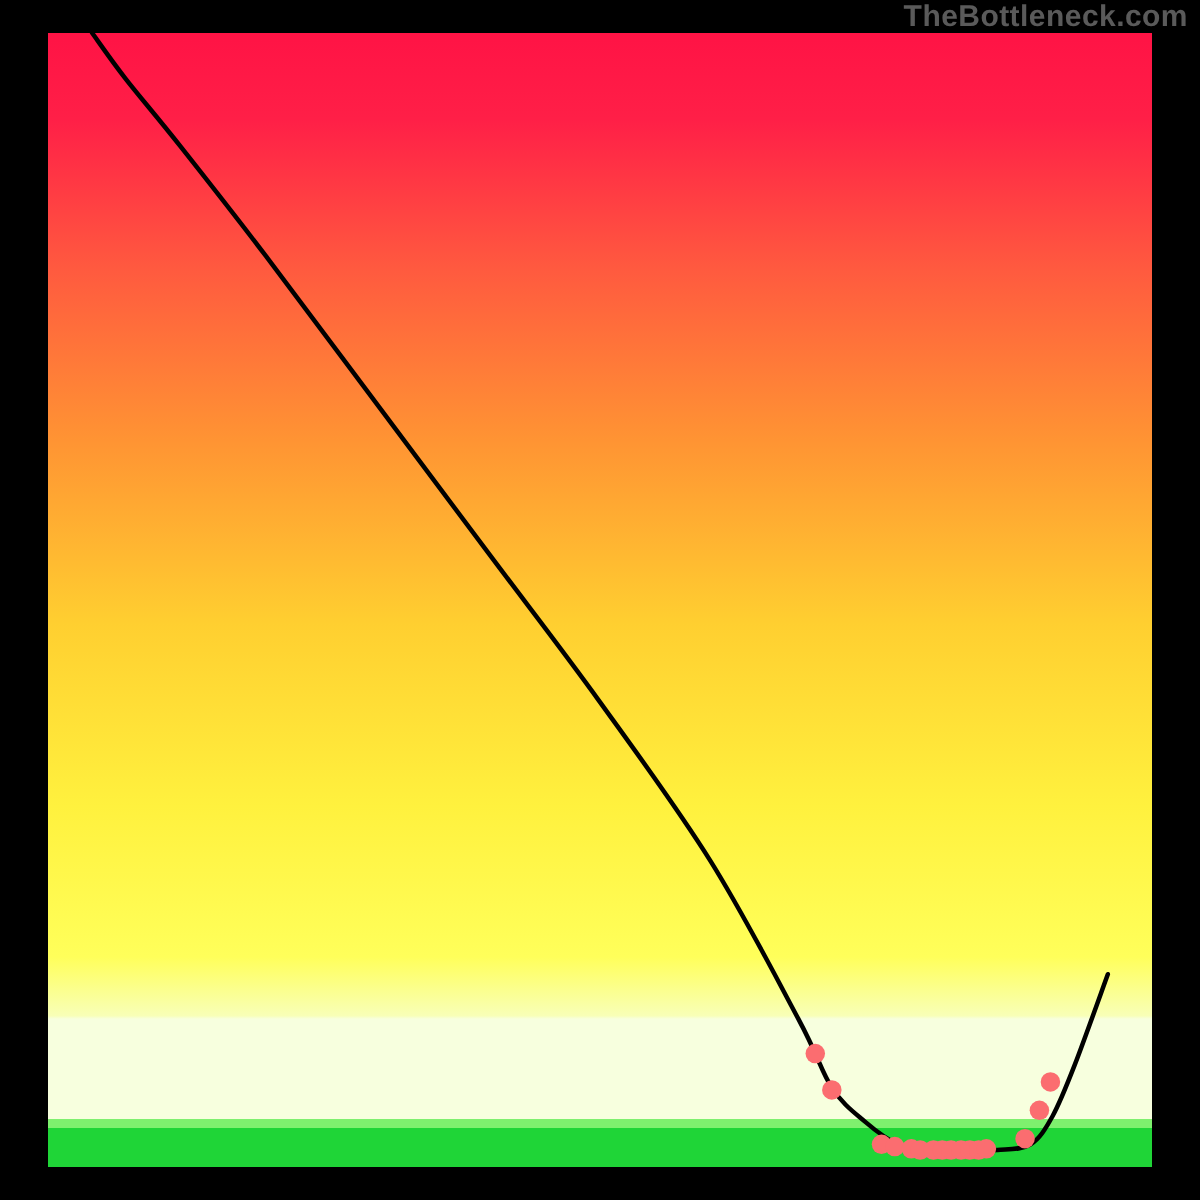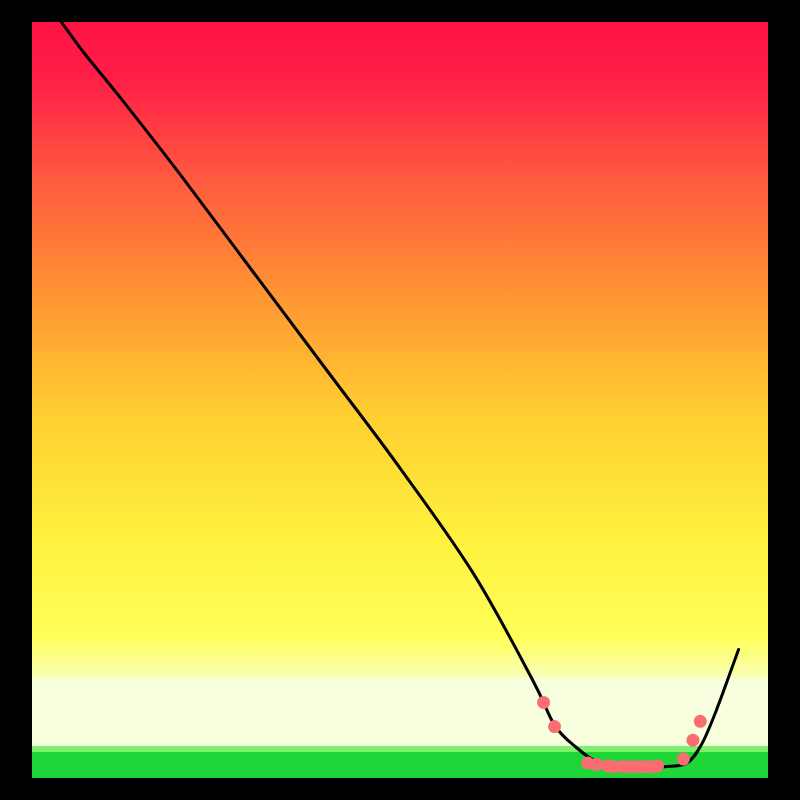--- a/index.html
+++ b/index.html
@@ -79,13 +79,14 @@
           <circle cx="646.56" cy="766.66" r="6.5" fill="#fb6d70"></circle>
           <circle cx="652.448" cy="766.66" r="6.5" fill="#fb6d70"></circle>
           <circle cx="657.6" cy="765.904" r="6.5" fill="#fb6d70"></circle>
           <circle cx="683.36" cy="759.1" r="6.5" fill="#fb6d70"></circle>
           <circle cx="692.928" cy="740.2" r="6.5" fill="#fb6d70"></circle>
           <circle cx="700.2879999999999" cy="721.3" r="6.5" fill="#fb6d70"></circle>
         </g>
     </g>
   </svg>
 
+  <div class="attribution">TheBottleneck.com</div>
 </div>
 
 </body></html>

